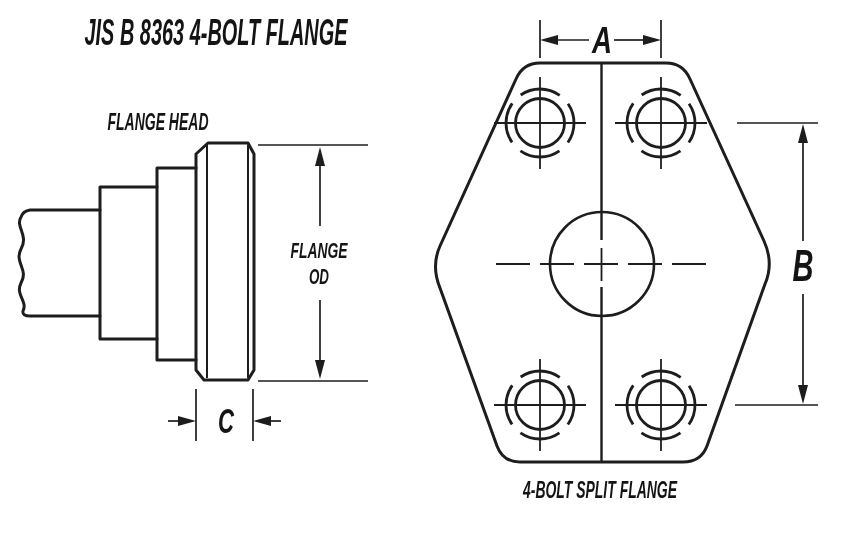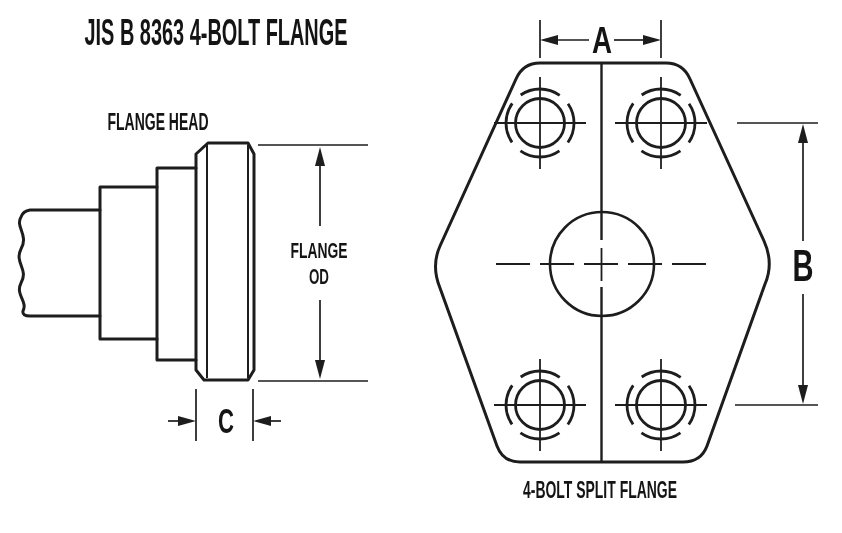--- a/index.html
+++ b/index.html
@@ -1,16 +1,16 @@
 <!DOCTYPE html>
 <html><head>
 <meta charset="utf-8">
 <style>
   html,body{margin:0;padding:0;background:#ffffff;}
-  .canvas{position:relative;width:842px;height:533px;background:#ffffff;overflow:hidden;}
+  .canvas{position:relative;width:842px;height:533px;background:#ffffff;overflow:hidden;font-style:italic;}
   svg{display:block;}
   .stroke{stroke:#1d1d1d;fill:none;}
   .outline{stroke-width:3;stroke-linejoin:round;stroke-linecap:round;}
   .mid{stroke-width:2.4;}
   .thin{stroke-width:1.7;}
   .cross{stroke-width:1.8;}
   .inner{stroke-width:2;}
   .arrow{fill:#1d1d1d;stroke:none;}
   .dashring{stroke-dasharray:41.5 11.9;stroke-dashoffset:20.75;stroke-width:2.8;}
   .boltcircle{stroke-width:2.8;}

